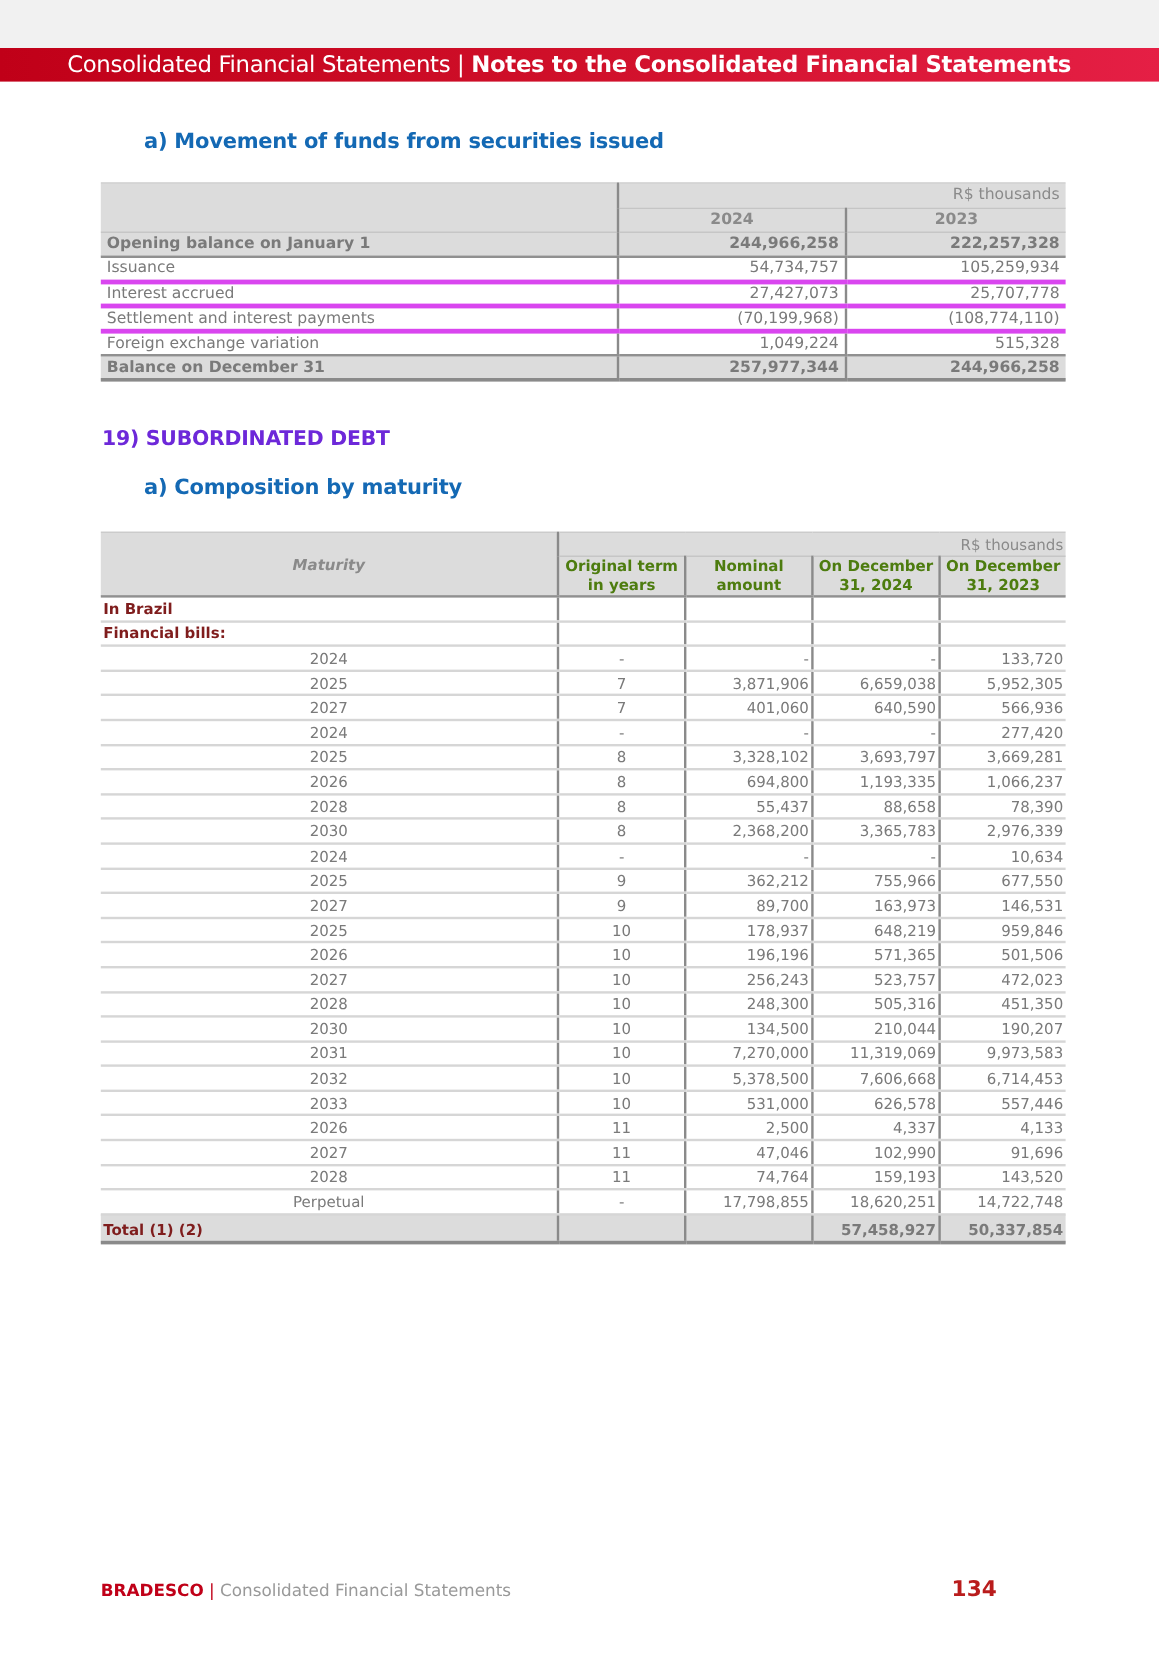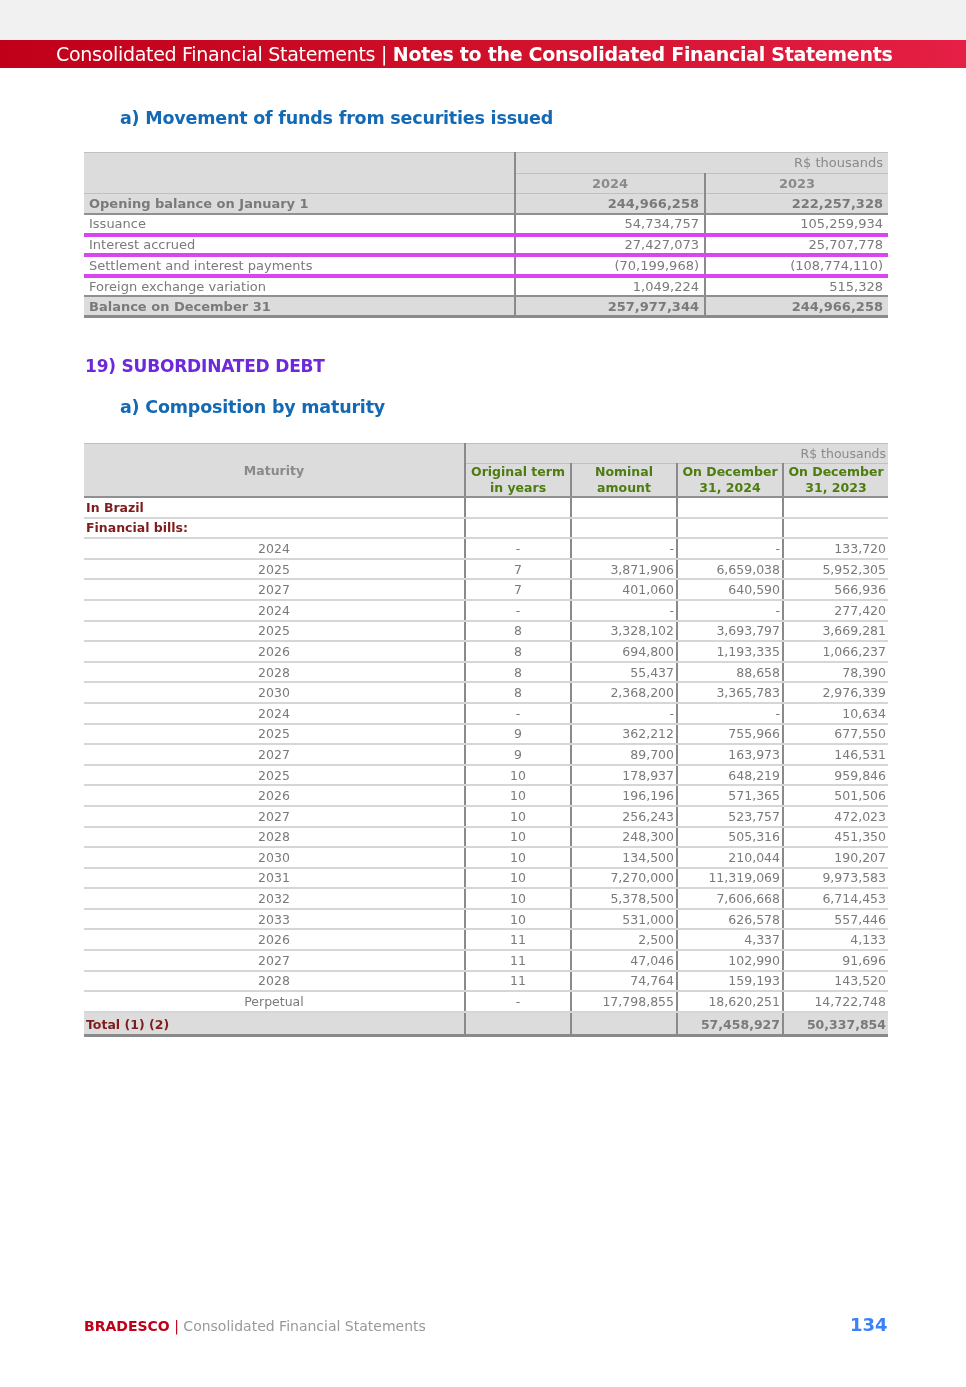--- a/index.html
+++ b/index.html
@@ -28,37 +28,37 @@
   #t1 .yr { text-align: center; font-weight: bold; color: #8a8a8a; }
   #t1 .bold td { background: #dcdcdc; font-weight: bold; color: #7a7a7a; }
   #t1 tr.open td { border-bottom: 2px solid #909090; }
   #t1 tr.last td { border-bottom: 3px solid #8a8a8a; }
   #t1 tr.first-hdr td { border-top: 1px solid #c0c0c0; }
 
   
   #t2 { top: 443px; }
   #t2 td { height: 20.6px; padding: 0 2px; border-bottom: 2px solid #d6d6d6; color: #7a7a7a; font-size: 12.5px; }
   #t2 .hdrrow td { background: #dcdcdc; }
-  #t2 .mat { text-align: center; font-weight: bold; color: #8a8a8a; border-bottom: 2px solid #909090; }
+  #t2 .mat { text-align: center; font-weight: bold; color: #8a8a8a; border-bottom: 2px solid #909090; font-style: italic; }
   #t2 .colh { text-align: center; font-weight: bold; color: #4d7c0f; font-size: 12.5px; line-height: 16px; white-space: normal; border-bottom: 2px solid #909090; border-left: 2px solid #8a8a8a; }
   #t2 .unit { text-align: right; color: #8a8a8a; border-left: 2px solid #8a8a8a; border-bottom: 1px solid #c0c0c0; height: 20px; }
   #t2 .lbl { font-weight: bold; color: #7f1d1d; padding-left: 2px; }
   #t2 .yr { text-align: center; }
   #t2 .vc { border-left: 2px solid #8a8a8a; }
   #t2 .term { text-align: center; }
   #t2 .num { text-align: right; }
   #t2 tr.total td { background: #dcdcdc; font-weight: bold; border-bottom: 3px solid #8a8a8a; border-top: 2px solid #909090; height: 24px; vertical-align: bottom; padding-bottom: 2px; }
   #t2 tr.total td.lbl { font-weight: bold; }
 
   .notes { position: absolute; left: 84px; top: 1046px; width: 806px; font-size: 12.3px; color: #7a7a7a; line-height: 17.3px; letter-spacing: -0.15px; }
   .footer { position: absolute; left: 84px; top: 1318px; font-size: 14px; white-space: nowrap; }
   .footer .brand { color: #c00018; font-weight: bold; }
   .footer .sep { color: #c00018; }
   .footer .ft { color: #999; }
-  .pageno { position: absolute; left: 850px; top: 1314px; color: #3b82f6; font-weight: bold; font-size: 18px; }
+  .pageno { position: absolute; left: 793px; top: 1314px; color: #b91c1c; font-weight: bold; font-size: 18px; }
 </style>
 </head>
 <body>
 
 <div class="top-gray"></div>
 <div class="banner">
   <span class="b1">Consolidated Financial Statements</span><span class="b1"> | </span><span class="b2">Notes to the Consolidated Financial Statements</span>
 </div>
 
 <div class="h-blue" style="top:108px;">a) Movement of funds from securities issued</div>

